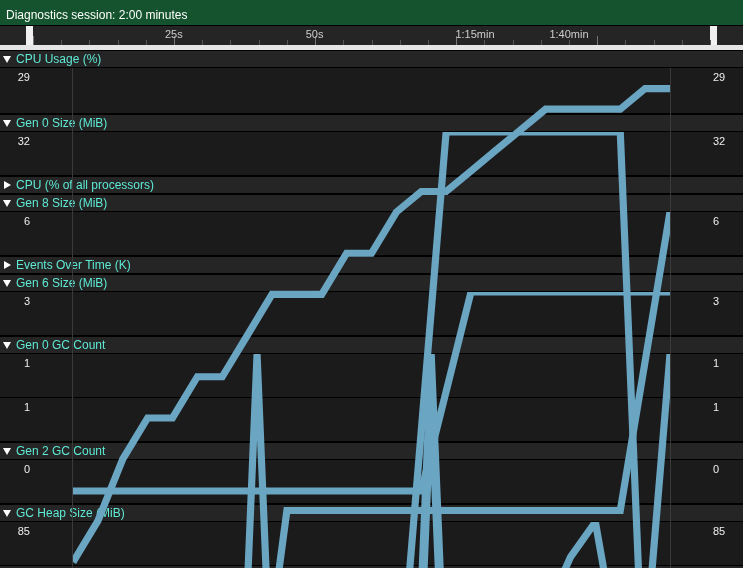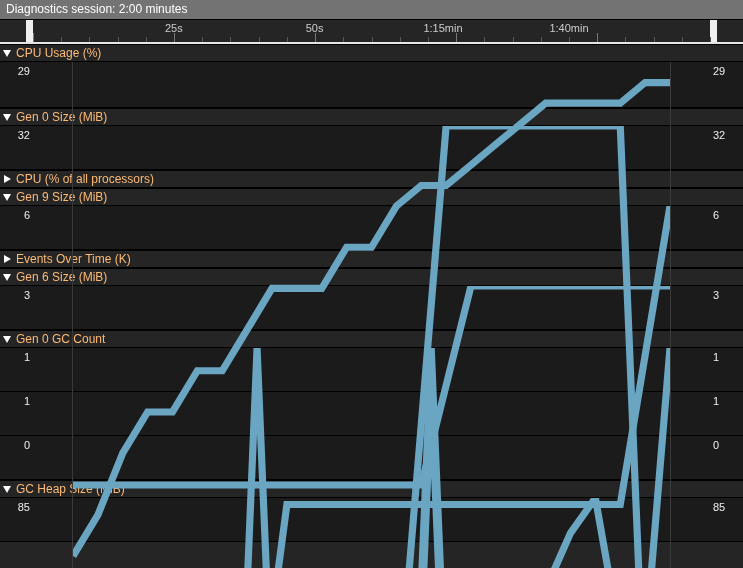--- a/index.html
+++ b/index.html
@@ -4,31 +4,31 @@
 <style>
   * { box-sizing: border-box; margin: 0; padding: 0; }
   html, body { width: 743px; height: 568px; overflow: hidden; }
   body {
     font-family: "Segoe UI", Tahoma, sans-serif;
     font-size: 12px;
     background: #252526;
     color: #ccc;
   }
   .header {
-    background: #737373;
+    background: #14532d;
     color: #fff;
-    padding: 2px 6px 3px 6px;
+    padding: 8px 6px 3px 6px;
     font-size: 12px;
     border-bottom: 1px solid #000;
   }
   .ruler {
     position: relative;
     height: 24px;
     background: #252526;
-    border-bottom: 2px solid #e5e5e5;
+    border-bottom: 5px solid #e5e5e5;
   }
   .ruler .ticks {
     position: absolute; inset: 0;
   }
   .ruler .label {
     position: absolute;
     top: 2px;
     font-size: 11px;
     color: #ccc;
     transform: translateX(-50%);
@@ -48,21 +48,21 @@
     background: #f0f0f0;
   }
   .handle.left { left: 26px; }
   .handle.right { right: 26px; }
 
   .section-head {
     display: flex;
     align-items: center;
     gap: 4px;
     padding: 1px 4px 1px 2px;
-    color: #fdba74;
+    color: #5eead4;
     font-size: 12px;
     border-top: 1px solid #000;
     border-bottom: 1px solid #000;
     background: #252526;
     height: 18px;
   }
   .disclosure {
     width: 10px; height: 10px; display: block;
   }
   .disclosure svg { display: block; }
@@ -125,21 +125,21 @@
       <div class="tick minor" style="left: 512.542px;"></div>
       <div class="tick minor" style="left: 540.75px;"></div>
       <div class="tick minor" style="left: 568.958px;"></div>
       <div class="tick major" style="left: 597.167px;"></div>
       <div class="tick minor" style="left: 625.375px;"></div>
       <div class="tick minor" style="left: 653.583px;"></div>
       <div class="tick minor" style="left: 681.792px;"></div>
       <div class="tick minor" style="left: 710px;"></div>
       <div class="label" style="left: 173.816px;">25s</div>
       <div class="label" style="left: 314.632px;">50s</div>
-      <div class="label" style="left: 443px;">1:15min</div>
+      <div class="label" style="left: 475px;">1:15min</div>
       <div class="label" style="left: 569px;">1:40min</div>
     </div>
 </div>
 
 <div id="sections">
     <div class="section-head">
       <span class="disclosure">
         <svg viewBox="0 0 10 10" width="10" height="10">
           <path d="M1 2 L9 2 L5 9 Z" fill="#fff"></path>
         </svg>
@@ -187,21 +187,21 @@
         </svg>
       </span>
       <span>CPU (% of all processors)</span>
     </div>
     <div class="section-head">
       <span class="disclosure">
         <svg viewBox="0 0 10 10" width="10" height="10">
           <path d="M1 2 L9 2 L5 9 Z" fill="#fff"></path>
         </svg>
       </span>
-      <span>Gen 9 Size (MiB)</span>
+      <span>Gen 8 Size (MiB)</span>
     </div>
     <div class="plot-row">
       <div class="yaxis">
         <span>6</span>
       </div>
       <div class="plot">
         <svg viewBox="0 0 100 100" preserveAspectRatio="none">
           <path class="plot-line" d="M0.00 100.00 L29.17 100.00 L35.83 50.00 L91.67 50.00 L100.00 0.00"></path>
         </svg>
       </div>
@@ -264,20 +264,28 @@
         <span>1</span>
       </div>
       <div class="plot">
         <svg viewBox="0 0 100 100" preserveAspectRatio="none">
           <path class="plot-line" d="M0.00 100.00 L55.83 100.00 L60.00 0.00 L64.17 100.00 L100.00 100.00"></path>
         </svg>
       </div>
       <div class="yaxis right">
         <span>1</span>
       </div>
+    </div>
+    <div class="section-head">
+      <span class="disclosure">
+        <svg viewBox="0 0 10 10" width="10" height="10">
+          <path d="M1 2 L9 2 L5 9 Z" fill="#fff"></path>
+        </svg>
+      </span>
+      <span>Gen 2 GC Count</span>
     </div>
     <div class="plot-row">
       <div class="yaxis">
         <span>0</span>
         <span></span>
       </div>
       <div class="plot">
         <svg viewBox="0 0 100 100" preserveAspectRatio="none">
           <path class="plot-line" d="M0.00 100.00 L100.00 100.00"></path>
         </svg>

